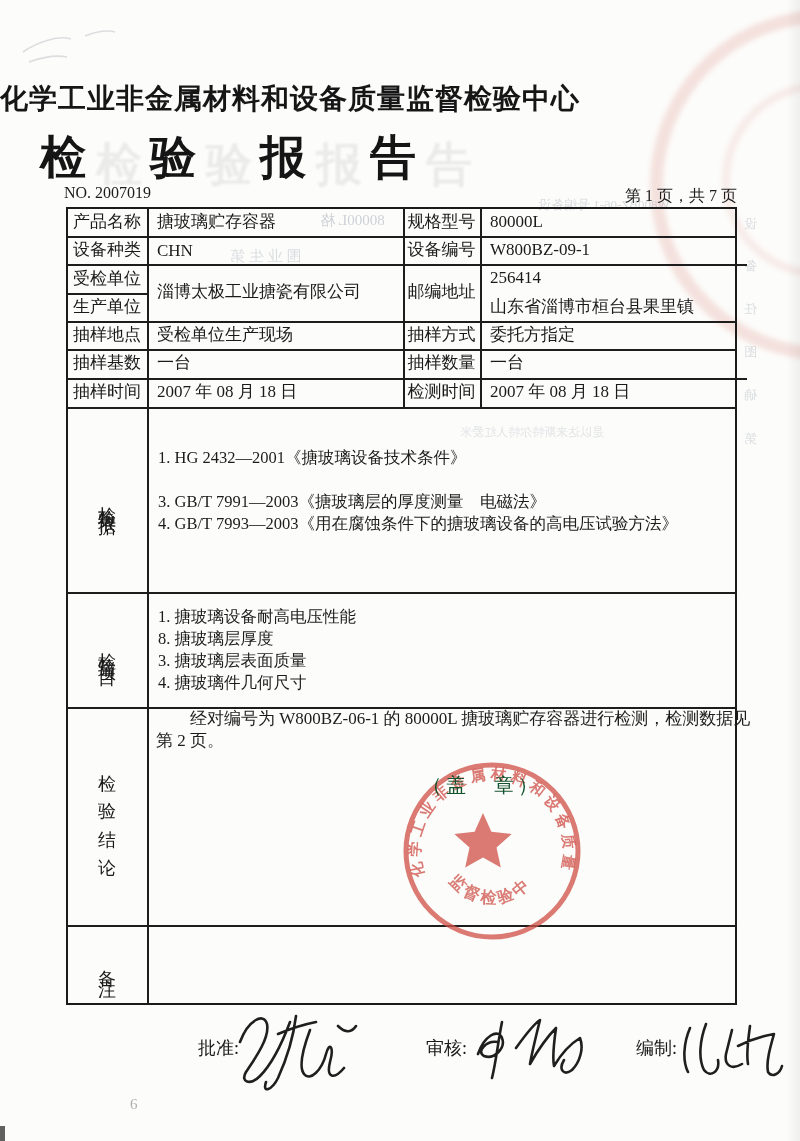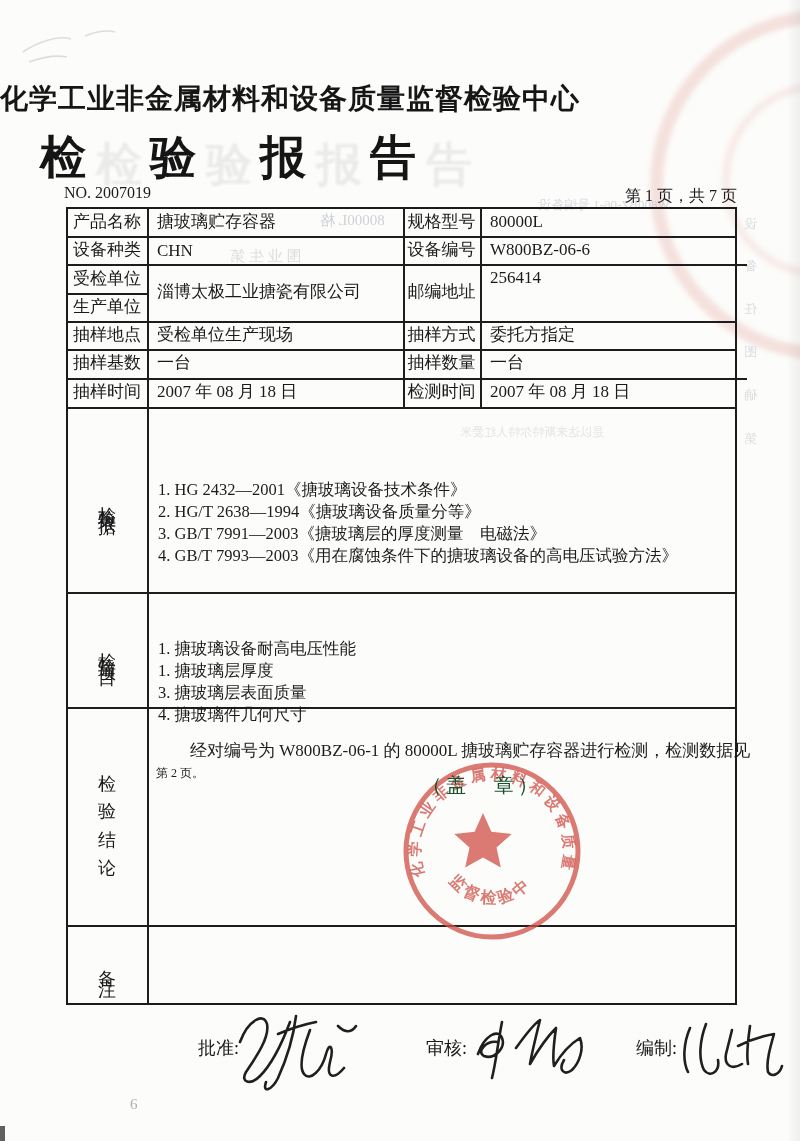--- a/index.html
+++ b/index.html
@@ -19,21 +19,21 @@
   .tline{position:absolute;background:#1d1d1d;}
   .tbox{position:absolute;left:66px;top:207px;width:667px;height:794px;border:2px solid #1b1b1b;}
   
   .cell{position:absolute;font-size:17px;line-height:22px;white-space:nowrap;color:#1a1a1a;}
   .lab1{left:67px;width:80px;text-align:center;}
   .val1{left:157px;}
   .lab2{left:403px;width:77px;text-align:center;}
   .val2{left:490px;}
   .vtext{position:absolute;display:flex;align-items:center;justify-content:center;
          writing-mode:vertical-rl;text-orientation:upright;font-size:18px;color:#1a1a1a;}
-  .listline{position:absolute;left:158px;font-size:16.5px;line-height:22px;white-space:nowrap;margin-top:32px;}
+  .listline{position:absolute;left:158px;font-size:16.5px;line-height:22px;white-space:nowrap;}
   
   .seal-note{left:398px;top:772px;width:168px;text-align:center;font-size:20px;letter-spacing:4px;color:#14532d;z-index:7;}
   .seal-date{left:398px;top:872px;width:185px;text-align:center;font-size:19px;color:#222;z-index:7;}
   .sealsvg{position:absolute;left:362px;top:723px;z-index:6;opacity:.9;}
   
   .sig-label{position:absolute;top:1036px;font-size:18px;color:#1a1a1a;}
   .sig{position:absolute;z-index:2;}
   .sig path{fill:none;stroke:#1f1f1f;stroke-width:2.6;stroke-linecap:round;stroke-linejoin:round;}
   
   .ring{position:absolute;border-radius:50%;pointer-events:none;}
@@ -84,58 +84,58 @@
   <div class="tline" style="left:66px;top:925px;width:671px;height:1.5px;"></div>
 
   <div class="cell lab1" style="top:211px">产品名称</div>
   <div class="cell val1" style="top:211px">搪玻璃贮存容器</div>
   <div class="cell lab2" style="top:211px">规格型号</div>
   <div class="cell val2" style="top:211px">80000L</div>
 
   <div class="cell lab1" style="top:239px">设备种类</div>
   <div class="cell val1" style="top:240px">CHN</div>
   <div class="cell lab2" style="top:239px">设备编号</div>
-  <div class="cell val2" style="top:239px">W800BZ-06-6</div>
+  <div class="cell val2" style="top:239px">W800BZ-09-1</div>
 
   <div class="cell lab1" style="top:268px">受检单位</div>
   <div class="cell lab1" style="top:296px">生产单位</div>
   <div class="cell val1" style="top:281px">淄博太极工业搪瓷有限公司</div>
   <div class="cell lab2" style="top:281px">邮编地址</div>
   <div class="cell val2" style="top:267px">256414</div>
+  <div class="cell val2" style="top:296px">山东省淄博市桓台县果里镇</div>
 
   <div class="cell lab1" style="top:324px">抽样地点</div>
   <div class="cell val1" style="top:324px">受检单位生产现场</div>
   <div class="cell lab2" style="top:324px">抽样方式</div>
   <div class="cell val2" style="top:324px">委托方指定</div>
 
   <div class="cell lab1" style="top:352px">抽样基数</div>
   <div class="cell val1" style="top:352px">一台</div>
   <div class="cell lab2" style="top:352px">抽样数量</div>
   <div class="cell val2" style="top:352px">一台</div>
 
   <div class="cell lab1" style="top:381px">抽样时间</div>
   <div class="cell val1" style="top:381px">2007 年 08 月 18 日</div>
   <div class="cell lab2" style="top:381px">检测时间</div>
   <div class="cell val2" style="top:381px">2007 年 08 月 18 日</div>
 
   <div class="vtext" style="left:67px;top:407px;width:80px;height:185px;letter-spacing:4px;">检验依据</div>
   <div class="listline" style="top:447px">1. HG 2432—2001《搪玻璃设备技术条件》</div>
-  <div class="listline" style="top:469px">2. HG/T 2638—1994《搪玻璃设备质量分等》</div>
   <div class="listline" style="top:491px">3. GB/T 7991—2003《搪玻璃层的厚度测量　电磁法》</div>
   <div class="listline" style="top:513px">4. GB/T 7993—2003《用在腐蚀条件下的搪玻璃设备的高电压试验方法》</div>
 
   <div class="vtext" style="left:67px;top:592px;width:80px;height:115px;letter-spacing:6px;">检验项目</div>
   <div class="listline" style="top:606px">1.  搪玻璃设备耐高电压性能</div>
-  <div class="listline" style="top:628px">1.  搪玻璃层厚度</div>
+  <div class="listline" style="top:628px">8.  搪玻璃层厚度</div>
   <div class="listline" style="top:650px">3.  搪玻璃层表面质量</div>
   <div class="listline" style="top:672px">4.  搪玻璃件几何尺寸</div>
 
   <div class="vtext" style="left:67px;top:707px;width:80px;height:218px;letter-spacing:28px;">检验结论</div>
   <div class="listline" style="left:190px;top:708px;font-size:17px;">经对编号为 W800BZ-06-1 的 80000L 搪玻璃贮存容器进行检测，检测数据见</div>
-  <div class="listline" style="left:156px;top:730px;font-size:12px;">第 2 页。</div>
+  <div class="listline" style="left:156px;top:730px;font-size:17px;">第 2 页。</div>
 
   <svg class="sealsvg" width="260" height="260" viewBox="0 0 260 260">
     <defs>
       <path id="arcTop" d="M62.3,152.6 A72,72 0 1 1 197.7,152.6" fill="none"></path>
       <path id="arcBottom" d="M87.4,157.8 A52,52 0 0 0 172.6,157.8" fill="none"></path>
     </defs>
     <circle cx="130" cy="128" r="86" fill="none" stroke="#d0524a" stroke-width="5" opacity=".85"></circle>
     <text font-size="15" fill="#d0524a" letter-spacing="4.5" opacity=".85" font-family="Liberation Sans, sans-serif" font-weight="700">
       <textPath href="#arcTop">化学工业非金属材料和设备质量</textPath>
     </text>

